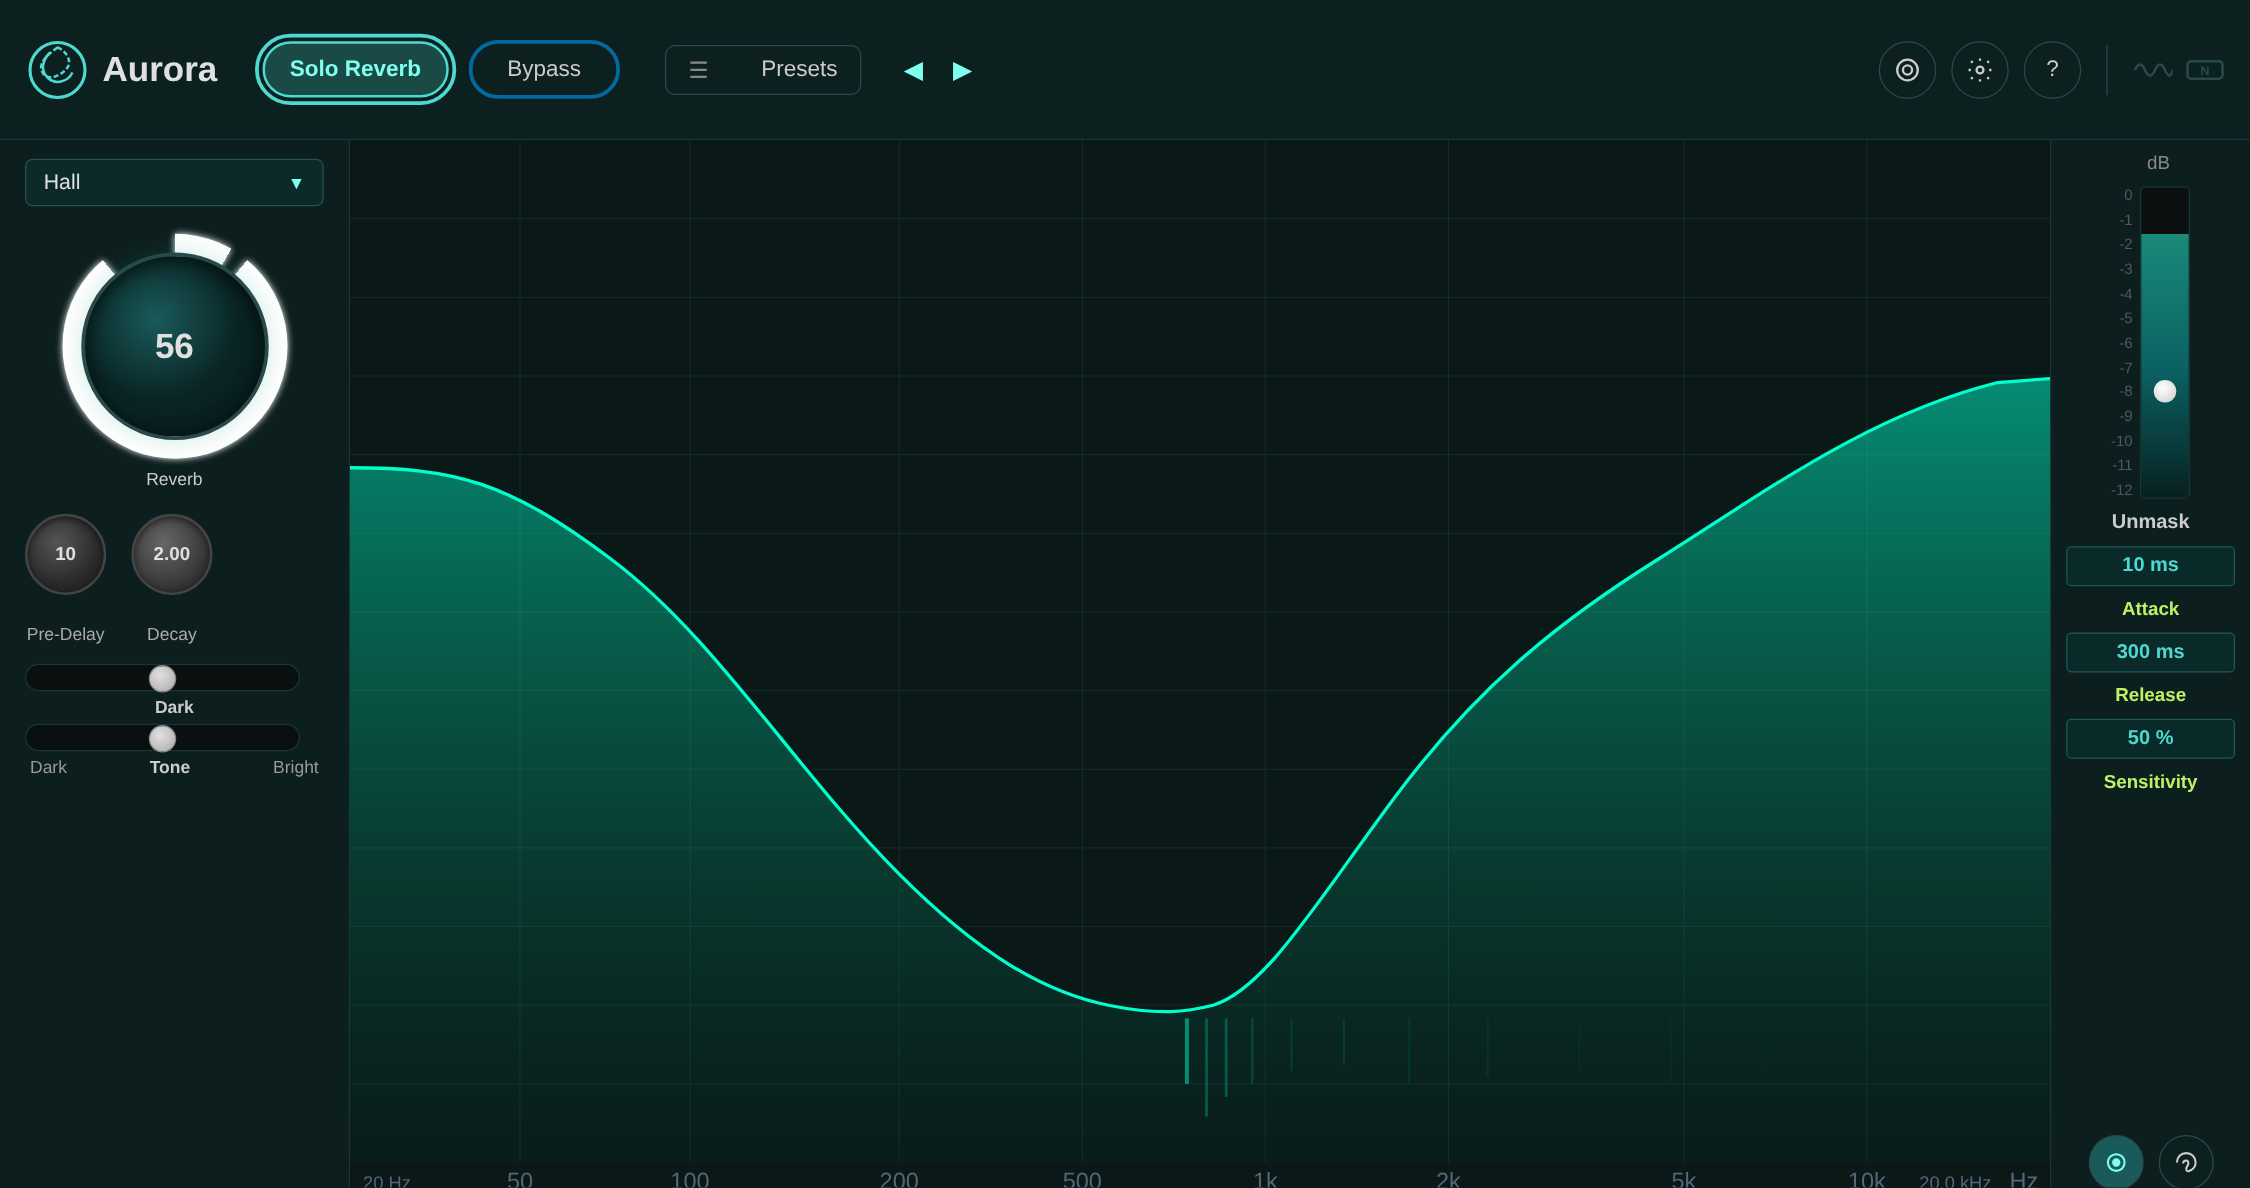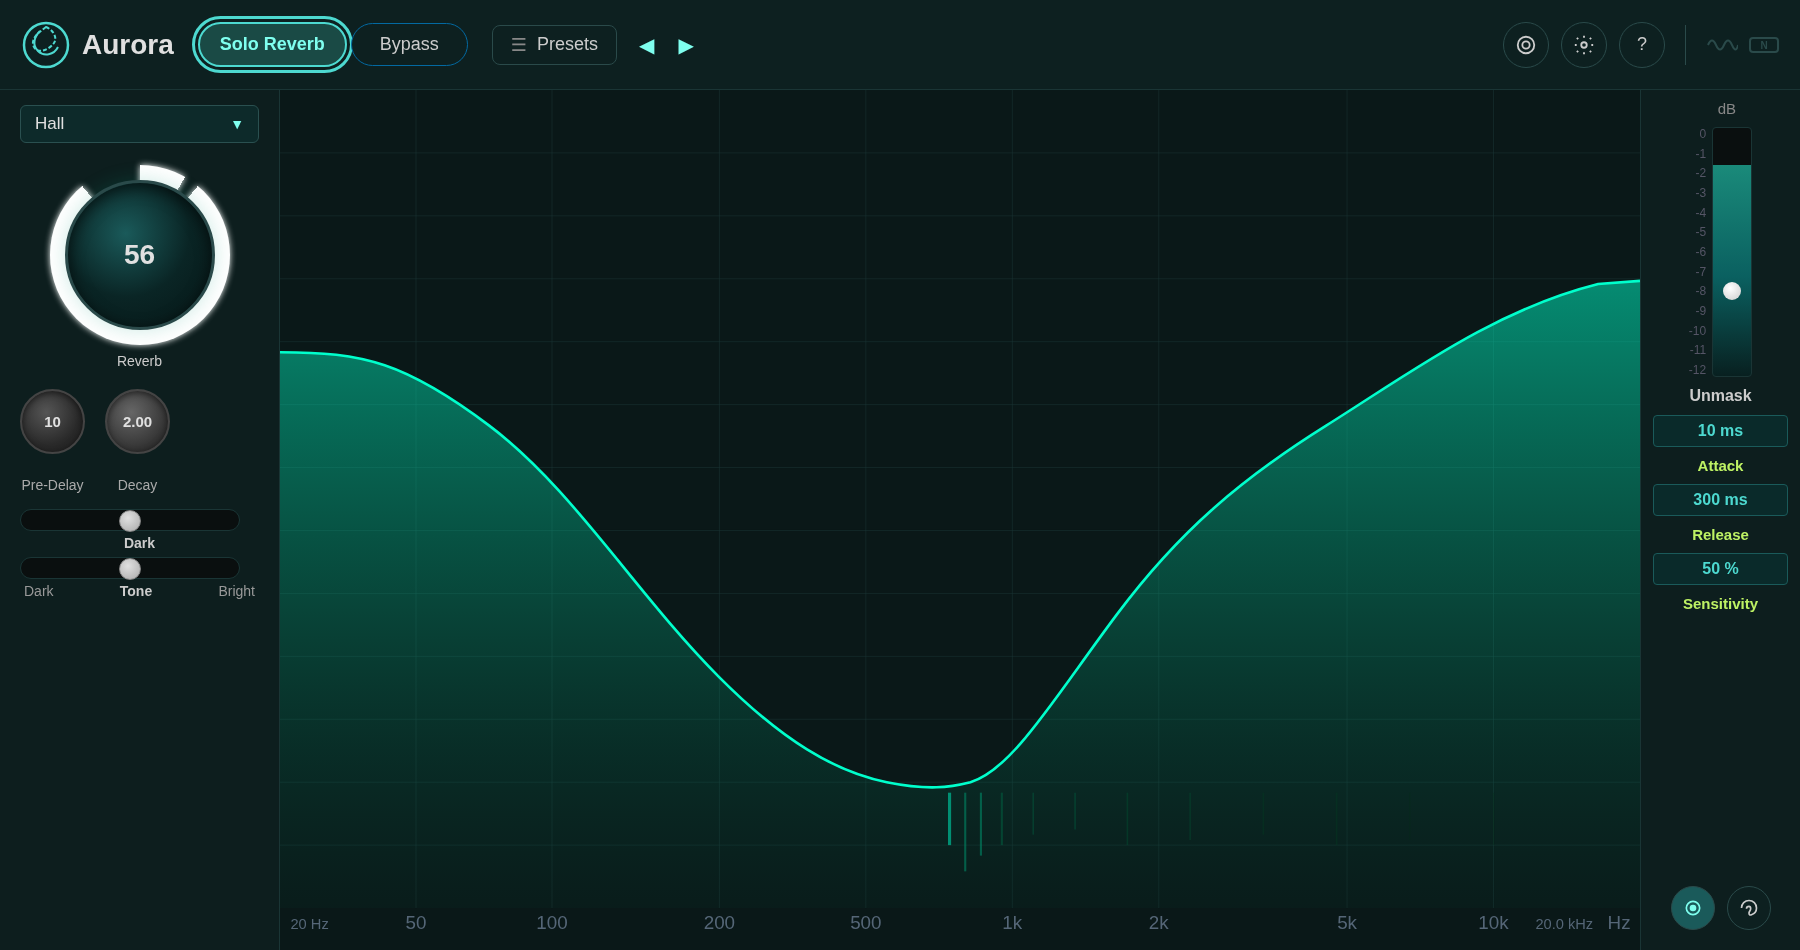--- a/index.html
+++ b/index.html
@@ -10,24 +10,24 @@
       font-family: 'Arial', sans-serif;
       color: #ccc;
       overflow: hidden;
     }
 
     
     .header {
       display: flex;
       align-items: center;
       padding: 0 20px;
-      height: 90px;
+      height: 112px;
       background: #0d2020;
       border-bottom: 1px solid #1a3535;
-      gap: 4px;
+      gap: 16px;
     }
     .logo-area {
       display: flex;
       align-items: center;
       gap: 10px;
       margin-right: 20px;
     }
     .logo-icon {
       width: 52px;
       height: 52px;
@@ -45,40 +45,41 @@
       padding: 10px 20px;
       font-size: 18px;
       font-weight: bold;
       cursor: pointer;
       outline: 3px solid #4dd9d0;
       outline-offset: 3px;
     }
     .bypass-btn {
       background: #0d2020;
       color: #ccc;
-      border: 1px solid #0369a1;
+      border: 3px solid #0369a1;
       border-radius: 25px;
       padding: 10px 28px;
       font-size: 18px;
       cursor: pointer;
     }
     .presets-area {
       display: flex;
       align-items: center;
       gap: 10px;
       background: #0d2020;
       border: 1px solid #2a4a4a;
       border-radius: 8px;
       padding: 8px 18px;
       cursor: pointer;
       margin-left: 20px;
     }
     .presets-label {
       font-size: 18px;
       color: #ccc;
+      margin-left: 32px;
     }
     .nav-arrows {
       display: flex;
       gap: 8px;
       margin-left: 10px;
     }
     .nav-arrow {
       background: none;
       border: none;
       color: #7fffef;

